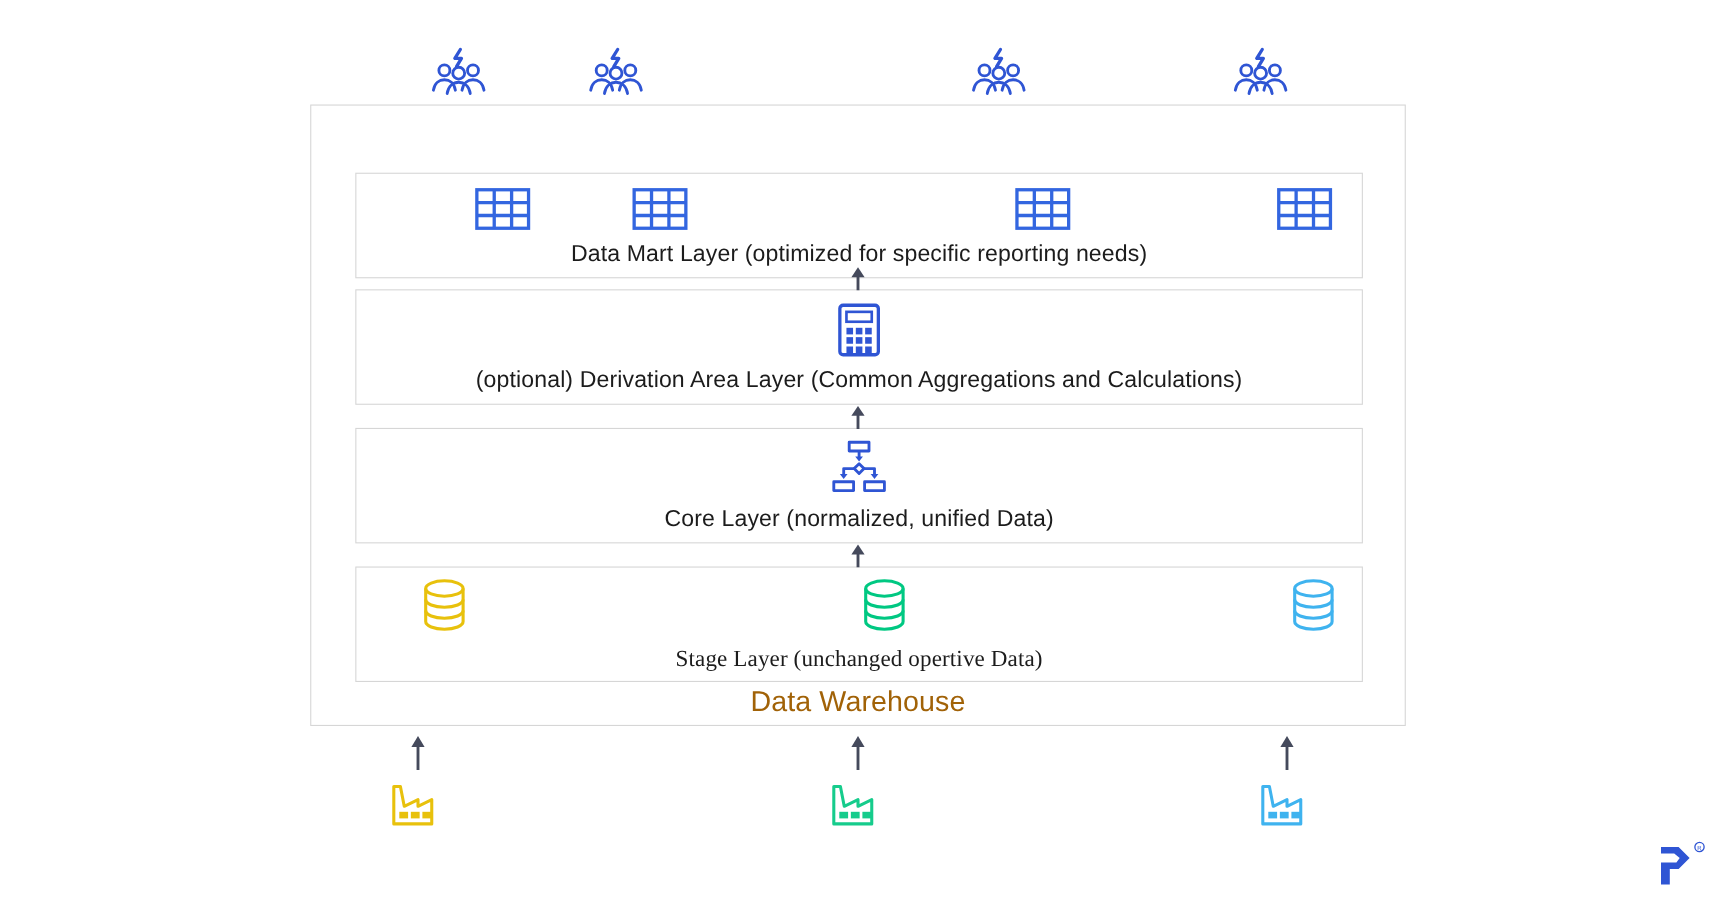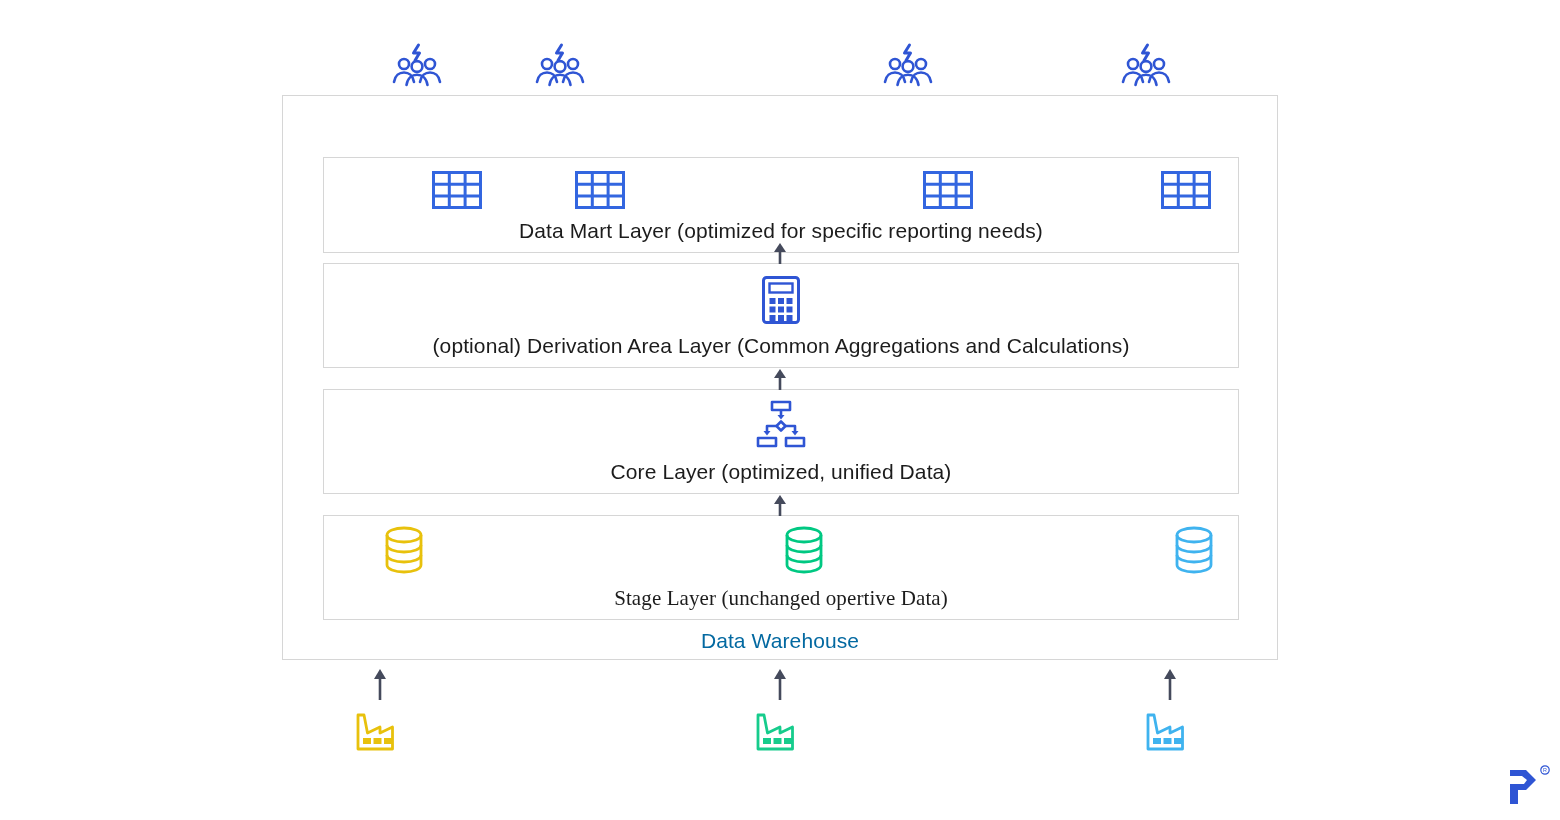--- a/index.html
+++ b/index.html
@@ -46,23 +46,23 @@
     border: 1px solid #d6d6d6;
     background: #ffffff;
     box-sizing: border-box;
   }
   .dwh-caption {
     position: absolute;
     left: 0;
     right: 0;
     bottom: 6px;
     text-align: center;
-    font-size: 21px;
+    font-size: 26px;
     letter-spacing: .1px;
-    color: #0369a1;
+    color: #a16207;
   }
 
   
   .layer {
     position: absolute;
     left: 40px;
     width: 916px;
     border: 1px solid #d6d6d6;
     background: #ffffff;
     box-sizing: border-box;
@@ -297,21 +297,21 @@
             <path d="M26 21.5 L30.5 26 L26 30.5 L21.5 26 Z"></path>
             <path d="M21.5 26 L12 26 L12 32"></path>
             <path d="M30.5 26 L40 26 L40 32"></path>
             <path d="M8.5 31 L12 35.5 L15.5 31 Z" fill="#2f55d4" stroke="none"></path>
             <path d="M36.5 31 L40 35.5 L43.5 31 Z" fill="#2f55d4" stroke="none"></path>
             <rect x="3" y="38" width="18" height="8"></rect>
             <rect x="31" y="38" width="18" height="8"></rect>
           </g>
         </svg>
       </div>
-      <div class="layer-caption">Core Layer (optimized, unified Data)</div>
+      <div class="layer-caption">Core Layer (normalized, unified Data)</div>
     </div>
 
     <div class="layer" id="layer-stage">
 
       <div class="cyl" style="left:56px">
         <svg viewBox="0 0 48 52">
           <g fill="none" stroke="#e8c10c" stroke-width="2.8">
             <ellipse cx="24" cy="11" rx="17" ry="7"></ellipse>
             <path d="M7 11 L7 41 C7 44.9 14.6 48 24 48 C33.4 48 41 44.9 41 41 L41 11"></path>
             <path d="M7 21 C7 24.9 14.6 28 24 28 C33.4 28 41 24.9 41 21"></path>

